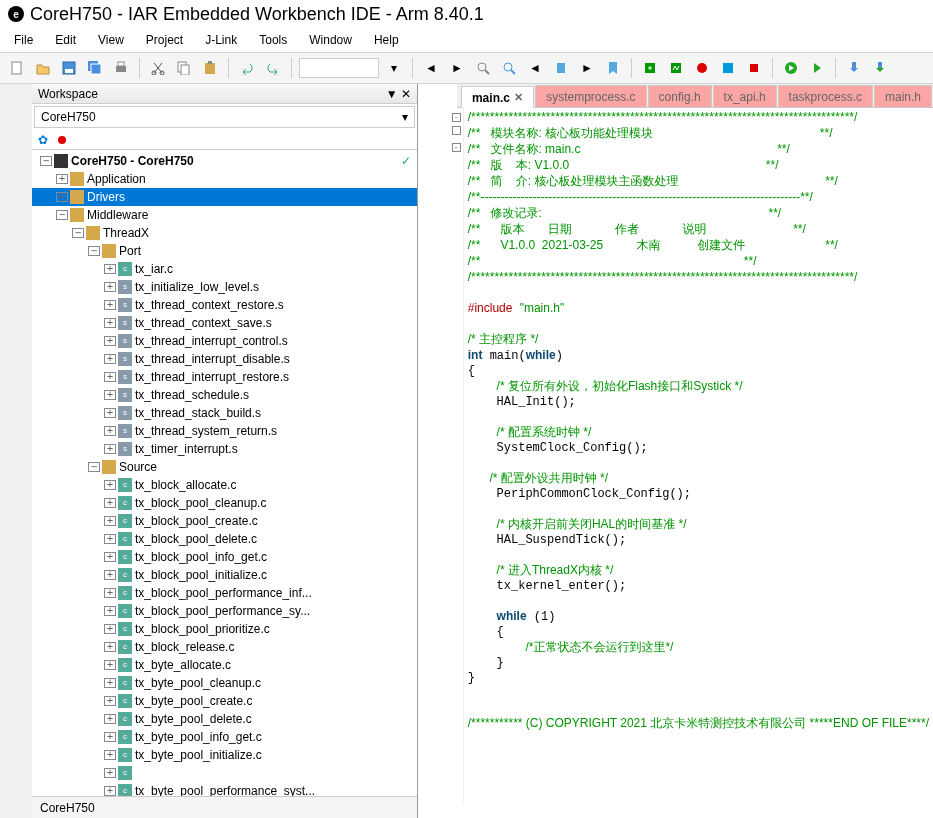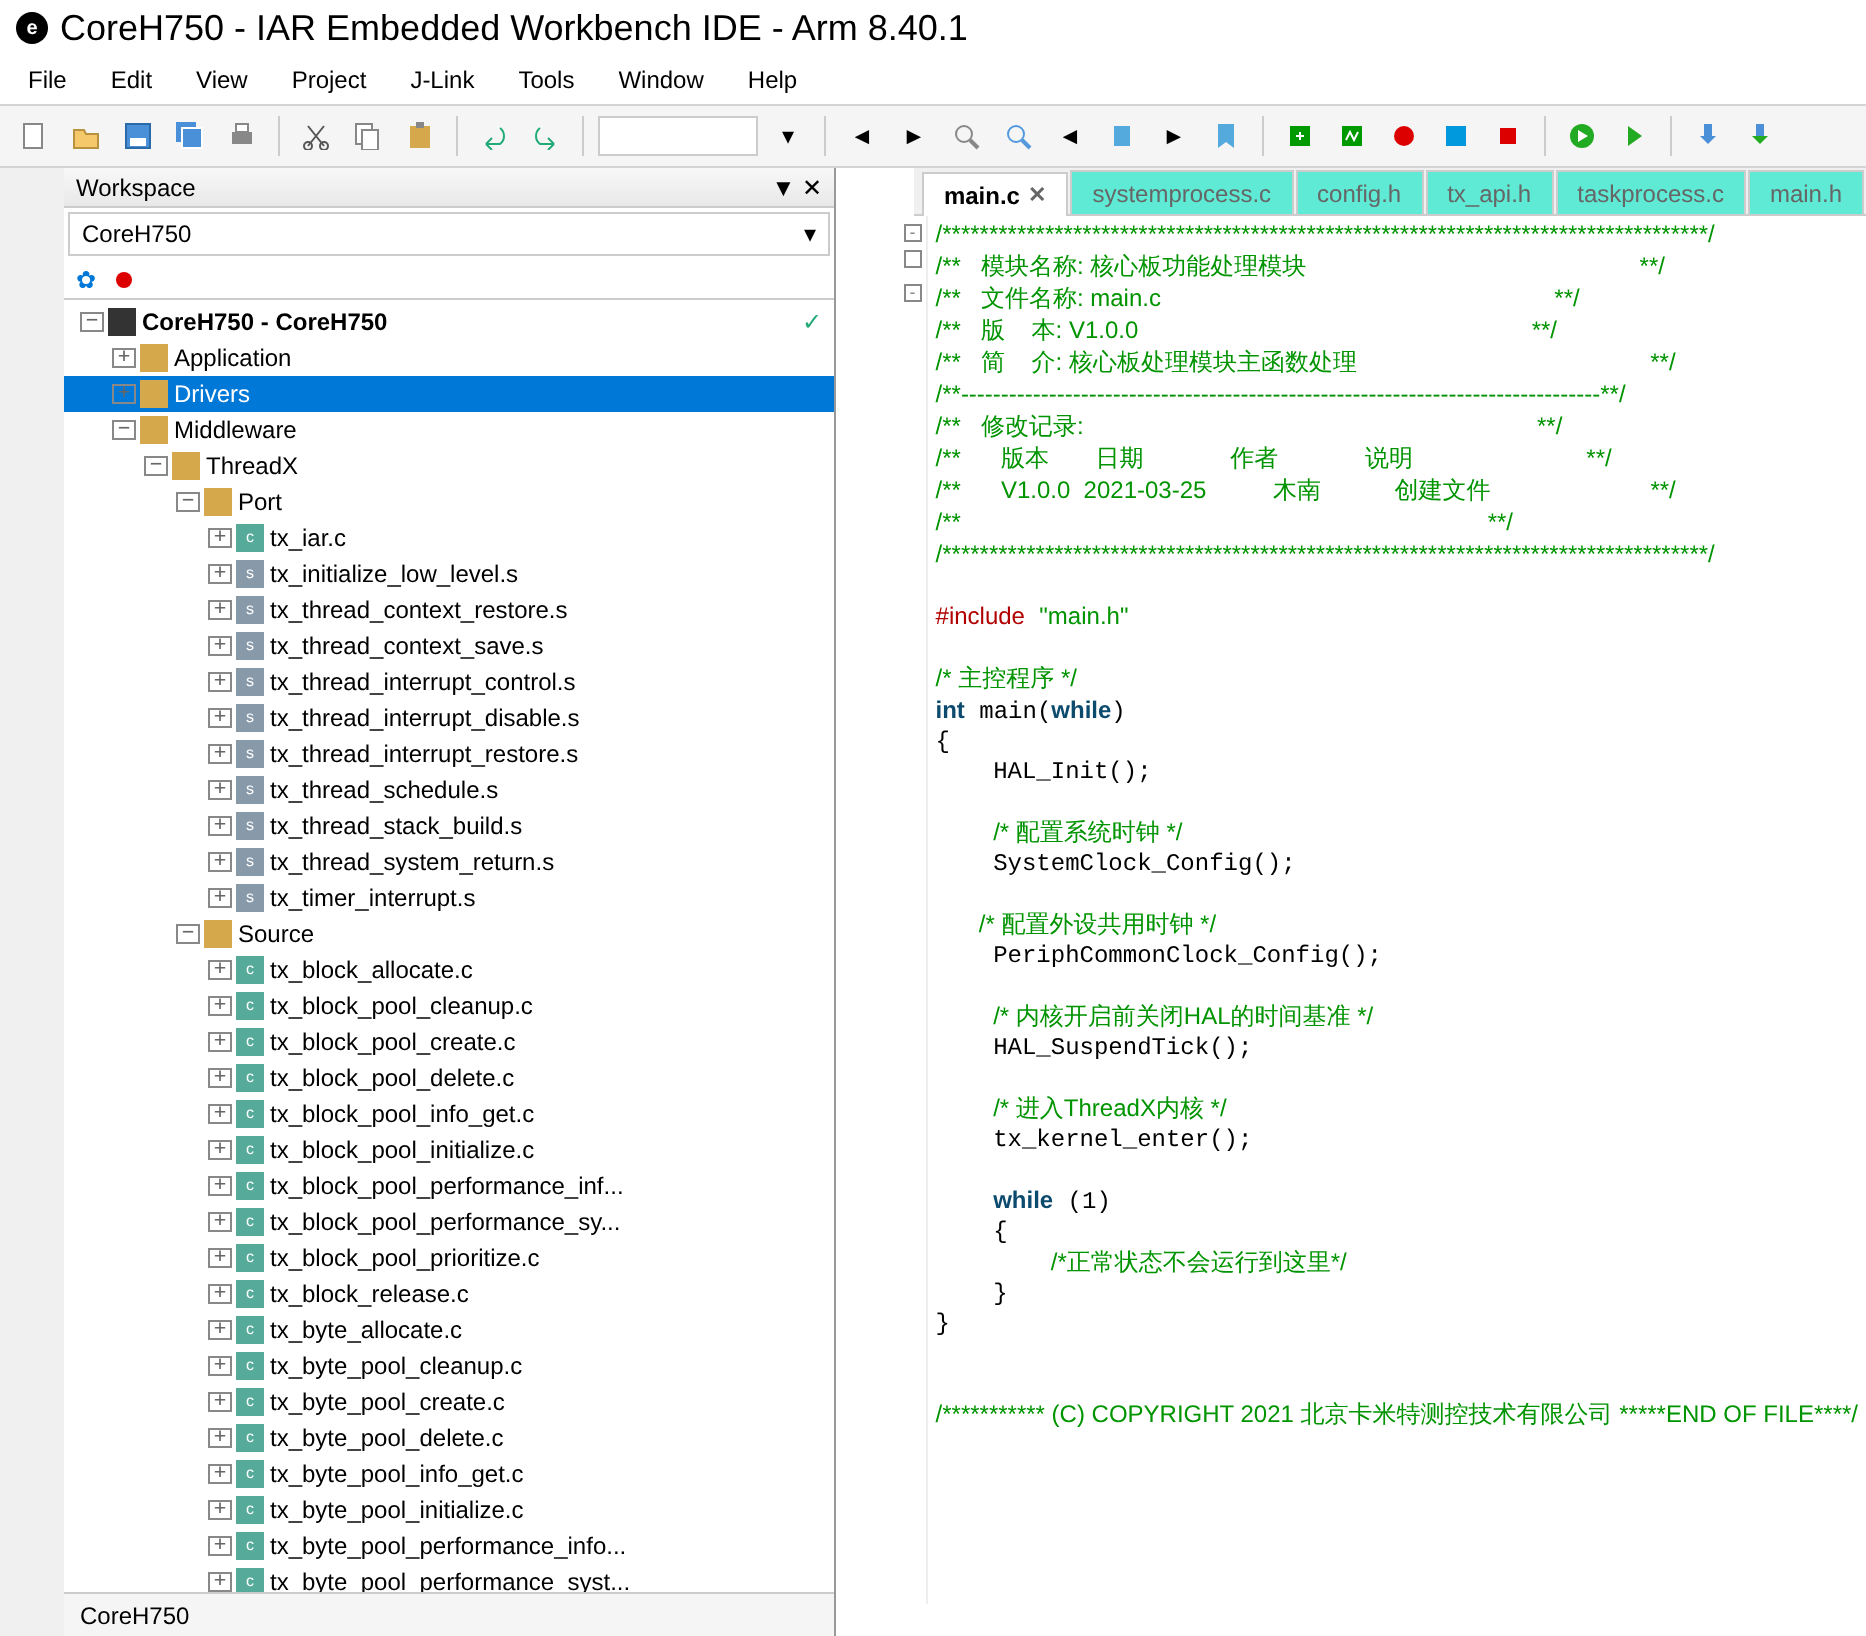--- a/index.html
+++ b/index.html
@@ -29,21 +29,21 @@
 .tree-row .ficon { width:14px; height:14px; margin-right:3px; display:inline-block; }
 .tree-row .label { overflow:hidden; text-overflow:ellipsis; }
 .tree-row.bold .label { font-weight:bold; }
 .ic-proj { background:#333; }
 .ic-folder { background:#d4a84b; }
 .ic-c { background:#5a9; font-size:8px; color:#fff; text-align:center; line-height:14px; }
 .ic-s { background:#89a; font-size:8px; color:#fff; text-align:center; line-height:14px; }
 .ws-footer { height:22px; border-top:1px solid #ccc; display:flex; align-items:center; padding:0 8px; background:#f5f5f5; }
 .editor { flex:1; display:flex; flex-direction:column; background:#fff;align-items:flex-end; }
 .tabs { height:24px; background:#f0f0f0; border-bottom:1px solid #ccc; display:flex; align-items:flex-end; padding-left:4px; }
-.tab { height:22px; padding:0 10px; display:flex; align-items:center; gap:4px; border:1px solid #ccc; border-bottom:none; background:#5eead4; margin-right:1px; color:#666; cursor:default; }
+.tab { height:22px; padding:0 10px; display:flex; align-items:center; gap:4px; border:1px solid #ccc; border-bottom:none; background:#fca5a5; margin-right:1px; color:#666; cursor:default; }
 .tab.active { background:#fff; color:#000; font-weight:bold; position:relative; top:1px; }
 .tab .x { color:#666; font-size:11px; }
 .code-area { flex:1; display:flex; overflow:auto; position:relative; }
 .gutter { width:42px; background:#fff; border-right:1px solid #ddd; text-align:right; padding:2px 2px 2px 0; color:#888; font-family:"Courier New",monospace; font-size:12px; line-height:15px; }
 .fold-gutter { width:14px; background:#fff; border-right:1px solid #eee; padding-top:2px; font-family:monospace; font-size:9px; line-height:15px; color:#888; text-align:center; }
 .code { flex:1; font-family:"Courier New",SimSun,monospace; font-size:12px; line-height:15px; padding:2px 4px; white-space:pre; color:#000; }
 .cm { color:#009400; }
 .kw-red { color:#0c4a6e; font-weight:bold; }
 .pp { color:#b00000; }
 .str { color:#009400; }
@@ -396,21 +396,20 @@
           <span class="label">tx_byte_pool_info_get.c</span>
         </div>
         <div class="tree-row" style="padding-left: 72px;">
           <span class="exp2">+</span>
           <span class="ficon ic-c">c</span>
           <span class="label">tx_byte_pool_initialize.c</span>
         </div>
         <div class="tree-row" style="padding-left: 72px;">
           <span class="exp2">+</span>
           <span class="ficon ic-c">c</span>
-          <span class="label">tx_byte_pool_performance_info...</span>
         </div>
         <div class="tree-row" style="padding-left: 72px;">
           <span class="exp2">+</span>
           <span class="ficon ic-c">c</span>
           <span class="label">tx_byte_pool_performance_syst...</span>
         </div>
       </div>
     <div class="ws-footer">
       <span>CoreH750</span>
     </div>
@@ -491,20 +490,21 @@
 <span class="cm">/**      版本       日期             作者             说明                          **/</span>
 <span class="cm">/**      V1.0.0  2021-03-25          木南           创建文件                        **/</span>
 <span class="cm">/**                                                                               **/</span>
 <span class="cm">/**********************************************************************************/</span>
 
 <span class="pp">#include</span> <span class="str">"main.h"</span>
 
 <span class="cm">/* 主控程序 */</span>
 <span class="kw-red">int</span> main(<span class="kw-red">while</span>)
 {
+    <span class="cm">/* 复位所有外设，初始化Flash接口和Systick */</span>
     HAL_Init();
 
     <span class="cm">/* 配置系统时钟 */</span>
     SystemClock_Config();
 
    <span class="cm">/* 配置外设共用时钟 */</span>
     PeriphCommonClock_Config();
 
     <span class="cm">/* 内核开启前关闭HAL的时间基准 */</span>
     HAL_SuspendTick();

